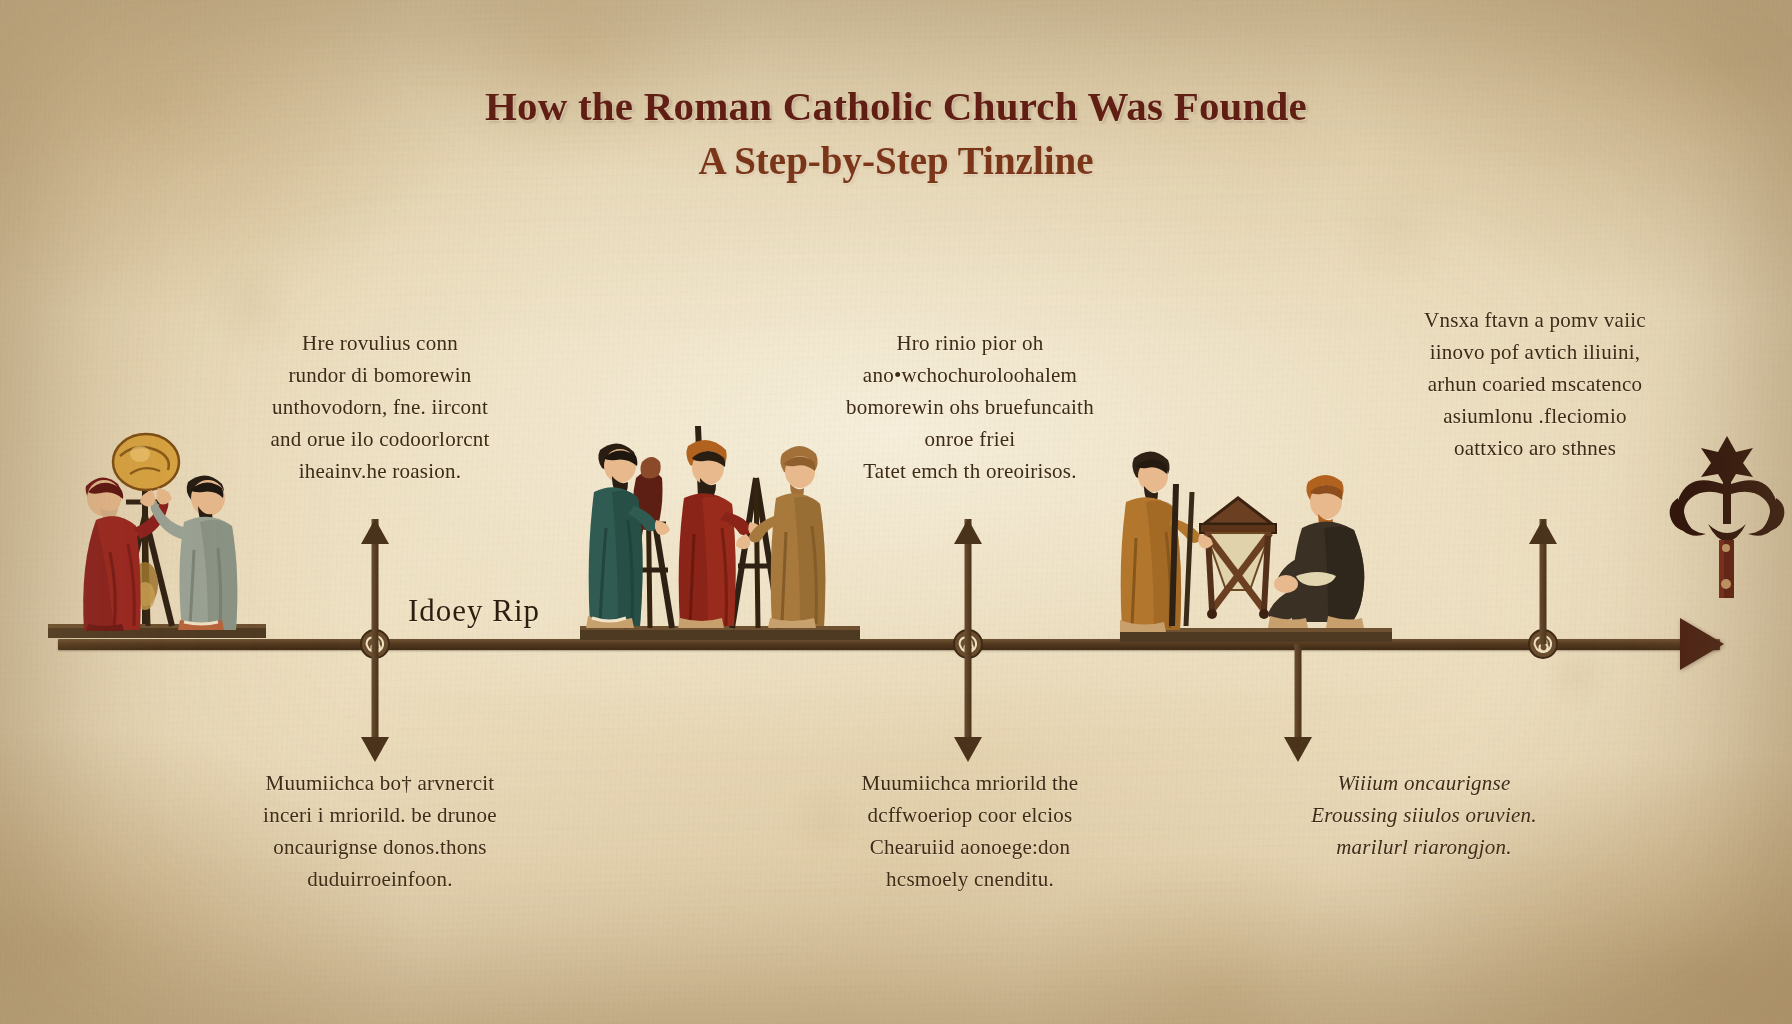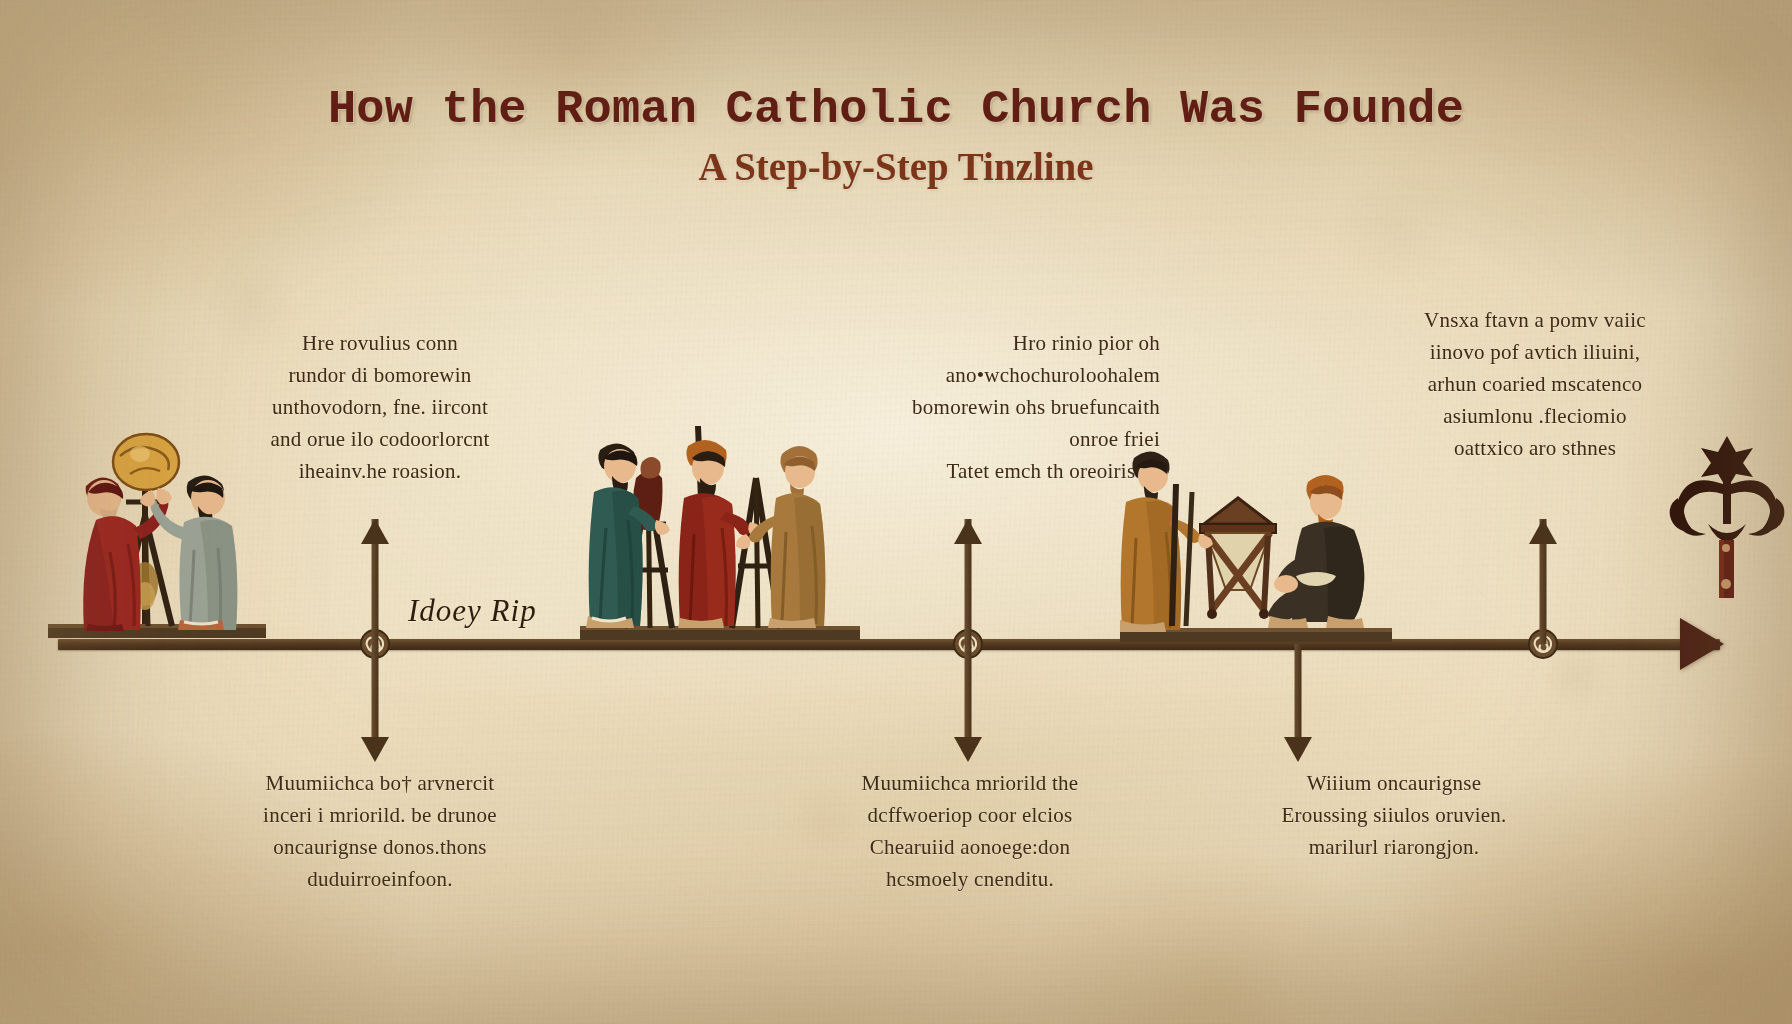--- a/index.html
+++ b/index.html
@@ -59,23 +59,23 @@
                 inset 0 0 300px 90px rgba(150,120,78,0.16);
   }
 
   
   .title-wrap {
     position: absolute;
     top: 86px; left: 0; width: 1792px;
     text-align: center;
   }
   .main-title {
-    font-family: Liberation Mono, monospace;
+    font-family: Liberation Serif, serif;
     font-weight: bold;
-    font-size: 47px;
+    font-size: 41px;
     line-height: 1.0;
     letter-spacing: .2px;
     color: #5d1710;
     text-shadow: 1px 1px 0 rgba(255,248,228,.40), 2px 2px 3px rgba(70,32,16,.22);
     white-space: nowrap;
     text-align: center;
   }
   .sub-title {
     margin-top: 11px;
     font-family: "Liberation Serif", serif;
@@ -157,21 +157,20 @@
   #axis-caption {
     position: absolute;
     left: 408px;
     top: 593px;
     font-family: "Liberation Serif", serif;
     font-size: 31px;
     letter-spacing: 1px;
     color: #2e1d0e;
     text-shadow: 0 1px 0 rgba(255,250,232,.45);
     white-space: nowrap;
-    font-style: italic;
   }
 
   
   .scene { position: absolute; }
   .scene svg { display: block; }
 
   
   #finial { position: absolute; left: 1668px; top: 432px; }
 </style>
 </head>
@@ -230,21 +229,21 @@
   <div class="stem-head down" style="left:1298px; top:737px;"></div>
 
   <div class="block" style="left:230px; top:328px; width:300px;">
     <span>Hre rovulius conn</span>
     <span>rundor di bomorewin</span>
     <span>unthovodorn, fne. iircont</span>
     <span>and orue ilo codoorlorcnt</span>
     <span>iheainv.he roasion.</span>
   </div>
 
-  <div class="block" style="left:860px; top:328px; width:300px;text-align:right;">
+  <div class="block" style="left:820px; top:328px; width:300px;">
     <span>Hro rinio pior oh</span>
     <span>ano•wchochuroloohalem</span>
     <span>bomorewin ohs bruefuncaith</span>
     <span>onroe friei</span>
     <span>Tatet emch th oreoirisos.</span>
   </div>
 
   <div class="block" style="left:1385px; top:305px; width:300px;">
     <span>Vnsxa ftavn a pomv vaiic</span>
     <span>iinovo pof avtich iliuini,</span>
@@ -260,21 +259,21 @@
     <span>duduirroeinfoon.</span>
   </div>
 
   <div class="block" style="left:815px; top:768px; width:310px;">
     <span>Muumiichca mriorild the</span>
     <span>dcffwoeriop coor elcios</span>
     <span>Chearuiid aonoege:don</span>
     <span>hcsmoely cnenditu.</span>
   </div>
 
-  <div class="block" style="left:1229px; top:768px; width:330px;">
+  <div class="block" style="left:1259px; top:768px; width:330px;font-style:italic;">
     <span>Wiiium oncaurignse</span>
     <span>Eroussing siiulos oruvien.</span>
     <span>marilurl riarongjon.</span>
   </div>
 
   <div class="scene" style="left:48px; top:424px;">
     <svg width="230" height="226" viewBox="0 0 230 226">
 
       <rect x="0" y="200" width="218" height="14" fill="#4e3a22"></rect>
       <rect x="0" y="200" width="218" height="4" fill="#6d5130"></rect>

